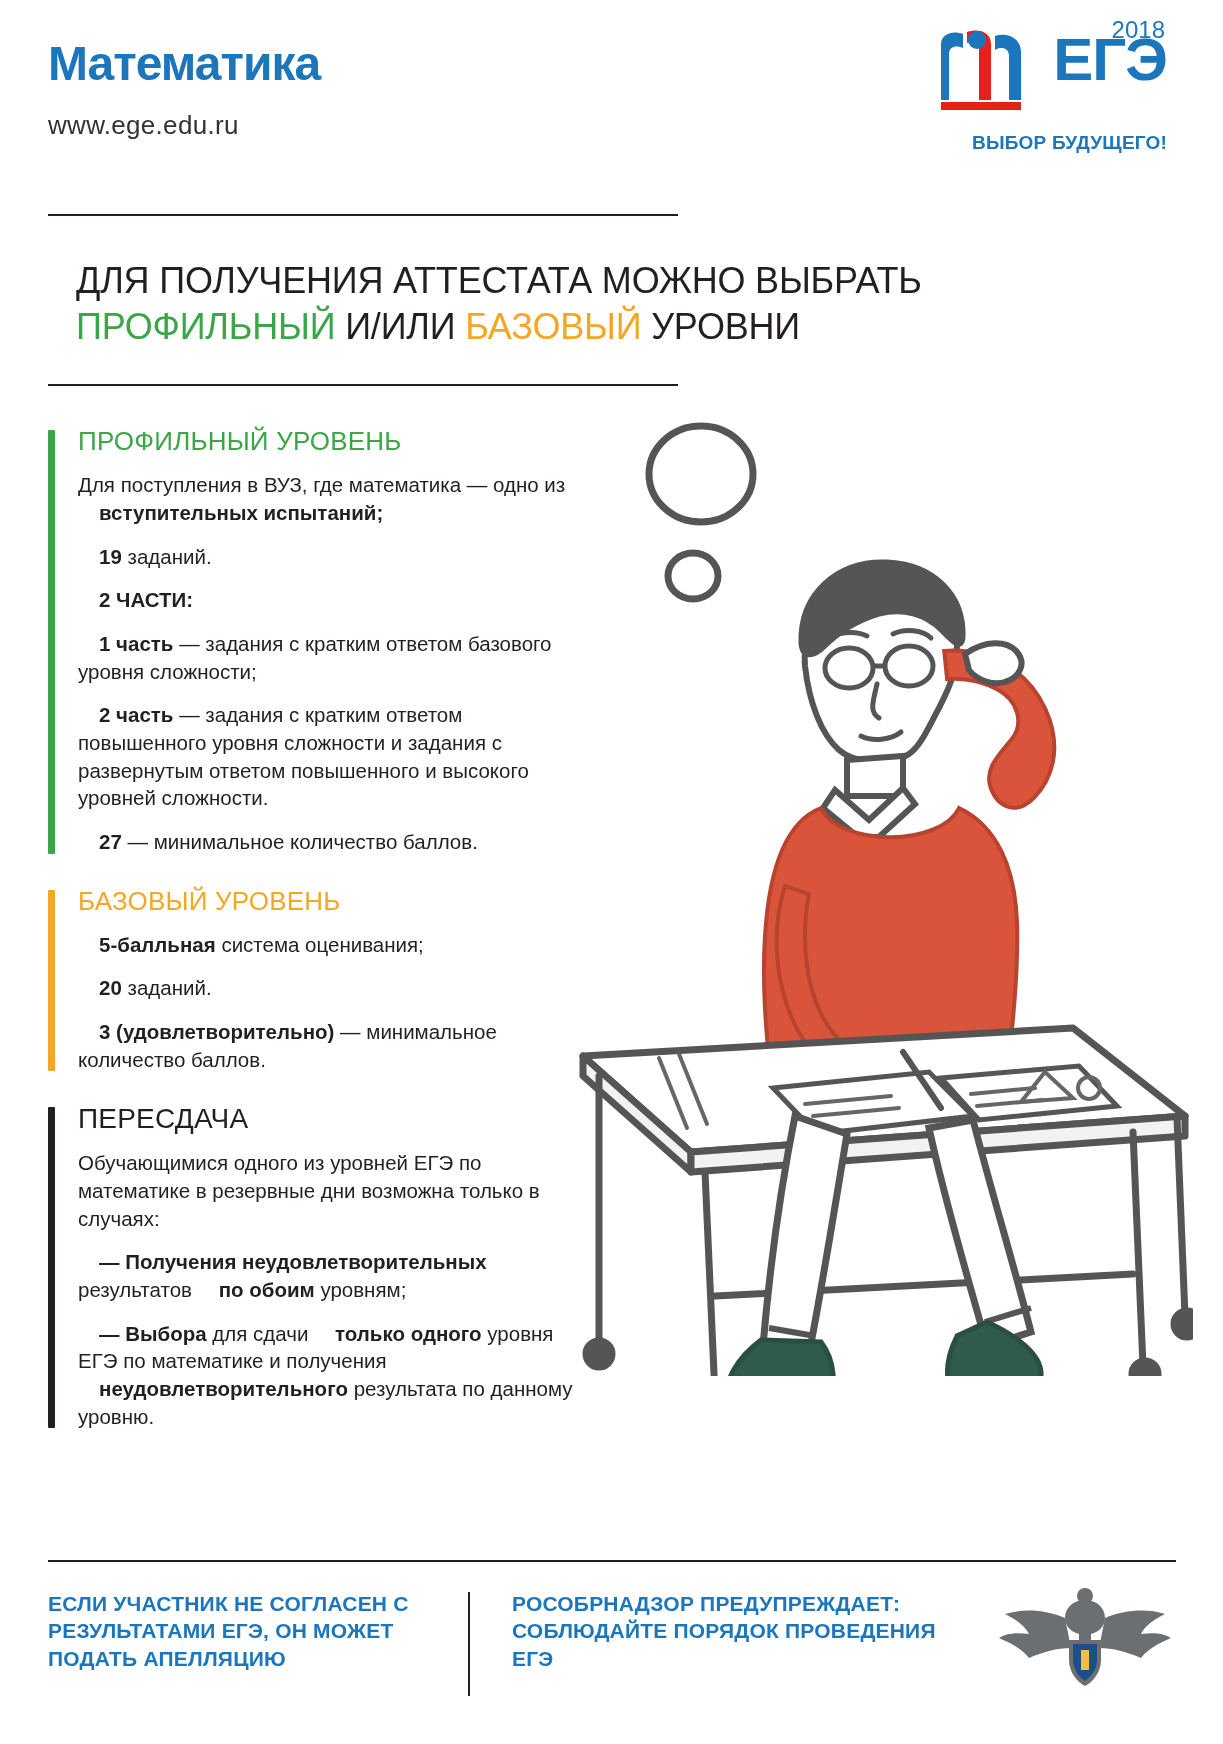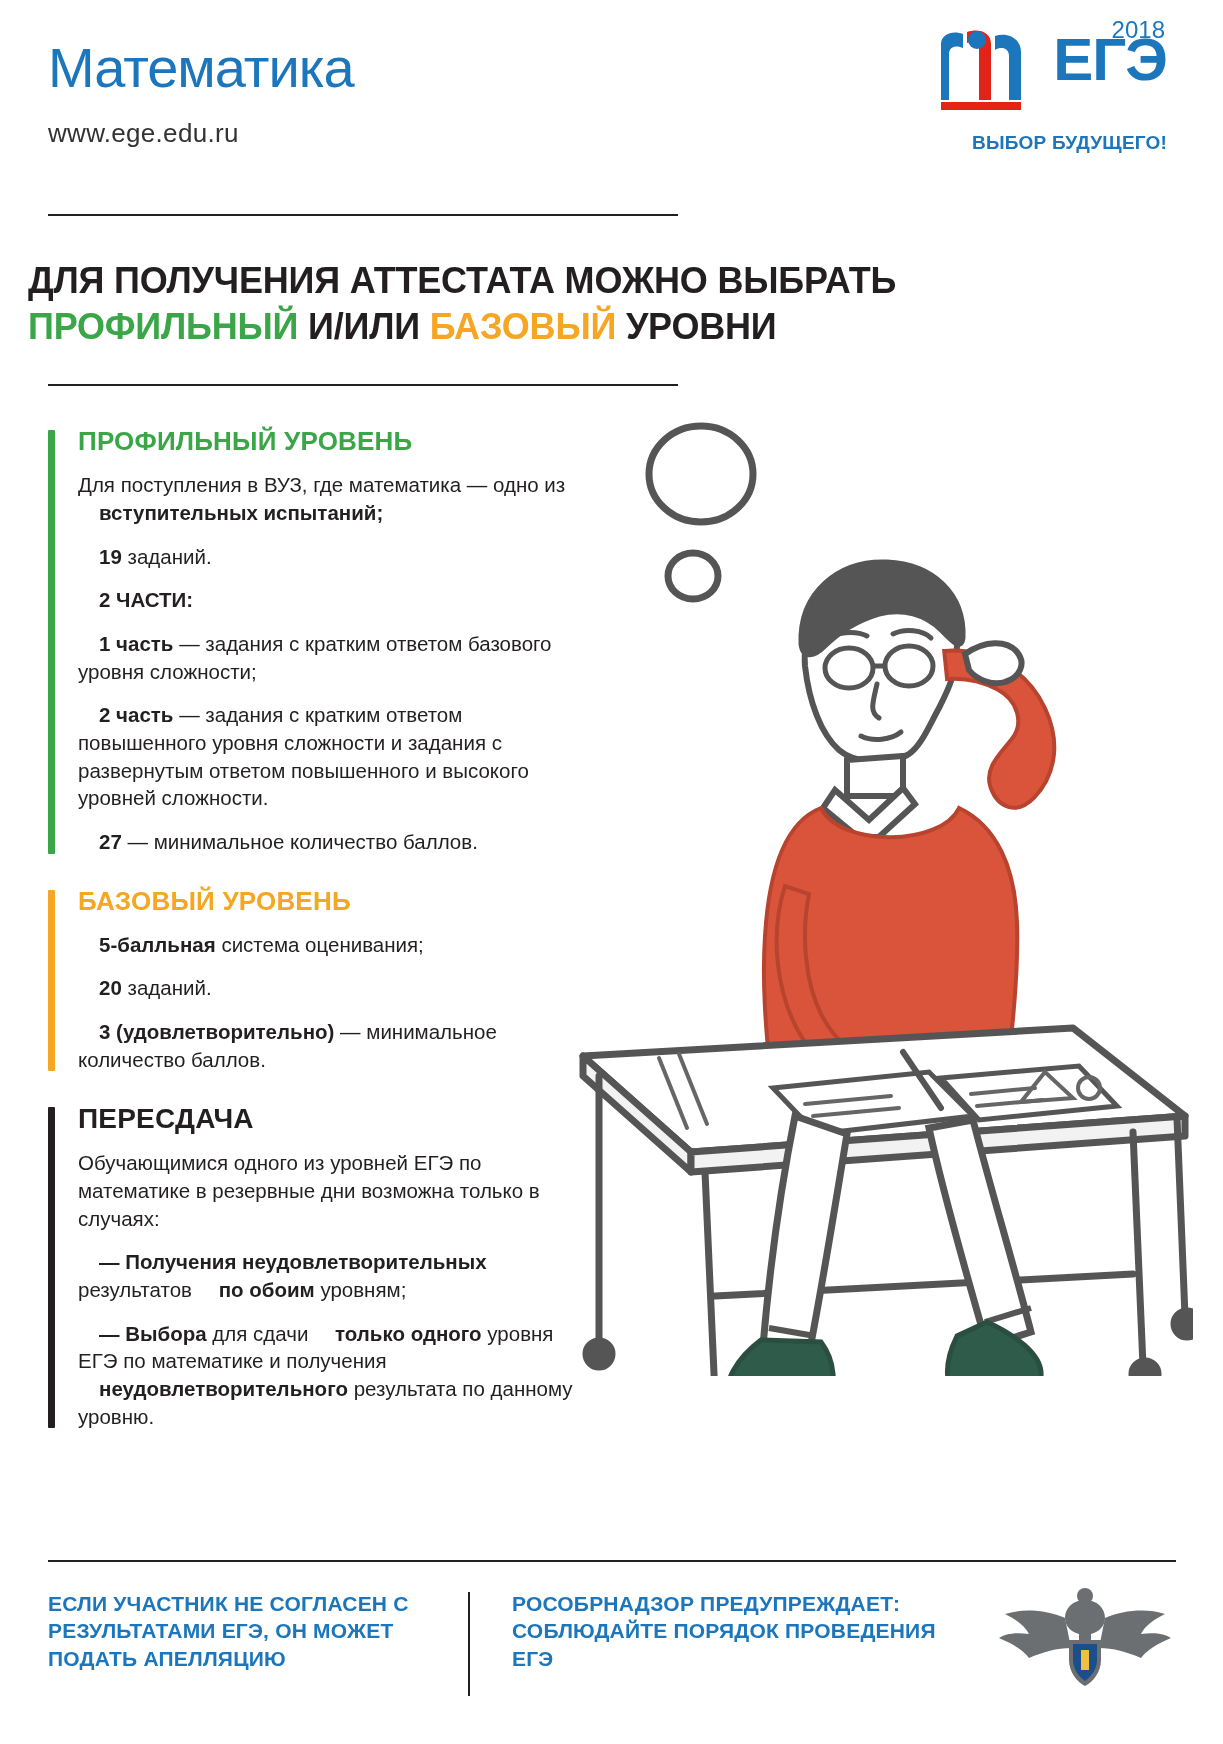--- a/index.html
+++ b/index.html
@@ -20,22 +20,22 @@
     padding: 0;
   }
 
   
   .header {
     position: relative;
     padding: 34px 60px 0 48px;
     height: 200px;
   }
   .title {
-    font-size: 56px;
-    font-weight: normal;
+    font-size: 48px;
+    font-weight: bold;
     color: #1b76bc;
     letter-spacing: -1px;
     line-height: 1;
     margin: 0;
     padding-top: 6px;
   }
   .site {
     font-size: 26px;
     color: #333;
     margin-top: 22px;
@@ -94,24 +94,24 @@
     height: 2px;
     background: #231f20;
     margin: 0 auto;
   }
   .rule-top { width: 630px; margin-left: 48px; margin-top: 14px; }
   .rule-mid { width: 630px; margin-left: 48px; margin-top: 34px; }
   .rule-bottom { width: 1128px; margin-left: 48px; margin-top: 0; }
 
   
   .headline {
-    margin: 42px 0 0 28px;
+    margin: 42px 0 0 76px;
     width: 1120px;
     font-size: 36px;
-    font-weight: bold;
+    font-weight: normal;
     line-height: 1.28;
     letter-spacing: -0.2px;
   }
   .hl-green { color: #3aa648; }
   .hl-orange { color: #f5a623; }
 
   
   .content {
     position: relative;
     margin-top: 40px;
@@ -131,21 +131,21 @@
     left: 0; top: 4px; bottom: 2px;
     width: 7px;
     border-radius: 1px;
   }
   .block-profile::before { background: #3aa648; }
   .block-base::before { background: #f5a623; }
   .block-retake::before { background: #231f20; }
 
   .block-title {
     font-size: 26px;
-    font-weight: bold;
+    font-weight: normal;
     letter-spacing: 0.2px;
     margin: 0 0 14px 0;
   }
   .block-profile .block-title { color: #3aa648; }
   .block-base .block-title { color: #f5a623; }
   .block-retake .block-title { color: #231f20; font-size: 28px; }
 
   .para {
     font-size: 20.5px;
     line-height: 1.35;

